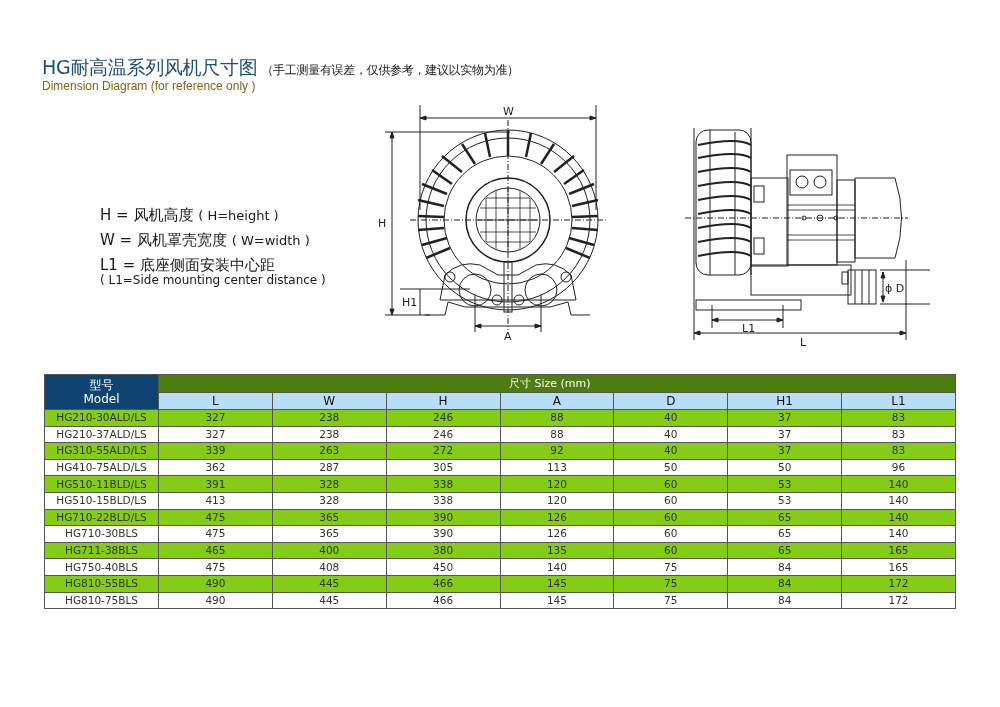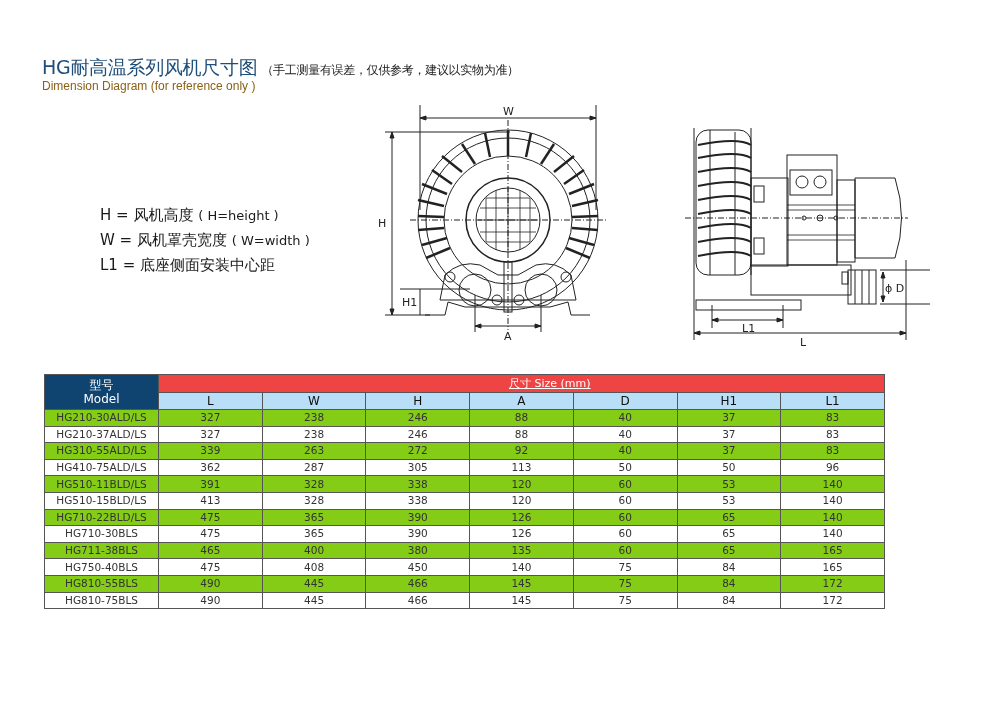--- a/index.html
+++ b/index.html
@@ -5,40 +5,41 @@
   html, body { margin:0; padding:0; background:#ffffff; }
   body { width:1000px; height:707px; position:relative; overflow:hidden; font-family:"DejaVu Sans", sans-serif; }
   .title-zh { position:absolute; left:42px; top:55px; font-size:19px; color:#1f4e79; white-space:nowrap; letter-spacing:-0.3px; }
   .title-zh .note { font-size:12px; color:#222; margin-left:4px; }
   .title-en { position:absolute; left:42px; top:79px; font-size:12px; color:#8a6116; font-family:"Liberation Sans", sans-serif; white-space:nowrap; }
   .legend { position:absolute; left:100px; top:203px; color:#1a1a1a; font-size:15px; line-height:24px; }
   .legend .row { white-space:nowrap; }
   .legend .small { font-size:13px; }
   .legend .sub { font-size:12px; margin-top:-6px; line-height:18px; }
   .drawing { position:absolute; }
-  table.spec { position:absolute; left:44px; top:374px; border-collapse:collapse; width:841px; font-family:"DejaVu Sans", sans-serif; table-layout:fixed; }
+  table.spec { position:absolute; left:44px; top:374px; border-collapse:collapse; width:912px; font-family:"DejaVu Sans", sans-serif; table-layout:fixed; }
   table.spec td, table.spec th { border:1px solid #555; text-align:center; font-weight:normal; padding:0; font-size:10.5px; color:#333; height:15.6px; line-height:15px; }
   table.spec th.model { background:#0f4470; color:#fff; font-size:12px; line-height:14px; width:113px; }
-  table.spec th.size { background:#ef4444; color:#fff; font-size:11px; height:17px; text-align:left; padding-left:350px; border-bottom:none;text-decoration:underline; }
+  table.spec th.size { background:#4d7c0f; color:#fff; font-size:11px; height:17px; text-align:left; padding-left:350px; border-bottom:none; }
   table.spec th.col { background:#b9dff8; color:#111; font-size:12px; height:16px; }
   table.spec tr.odd td { background:#84cc16;margin-left:9px; }
   table.spec tr.even td { background:#ffffff; }
 </style>
 </head>
 <body>
 
 <div class="title-zh">
   <span>HG耐高温系列风机尺寸图</span><span class="note">（手工测量有误差，仅供参考，建议以实物为准）</span>
 </div>
 <div class="title-en">Dimension Diagram (for reference only )</div>
 
 <div class="legend">
   <div class="row"><span>H = 风机高度</span> <span class="small">( H=height )</span></div>
   <div class="row"><span>W = 风机罩壳宽度</span> <span class="small">( W=width )</span></div>
   <div class="row"><span>L1 = 底座侧面安装中心距</span></div>
+  <div class="row sub">( L1=Side mounting center distance )</div>
 </div>
 
 <svg class="drawing" style="left:370px;top:100px" width="280" height="250" viewBox="0 0 280 250">
   <g stroke="#222" fill="none" stroke-width="1">
 
     <line x1="50" y1="5" x2="50" y2="110"></line>
       <line x1="226" y1="5" x2="226" y2="110"></line>
     <line x1="50" y1="18" x2="226" y2="18"></line>
     <path d="M50 18 l6 -2 v4z M226 18 l-6 -2 v4z" fill="#222"></path>
 

